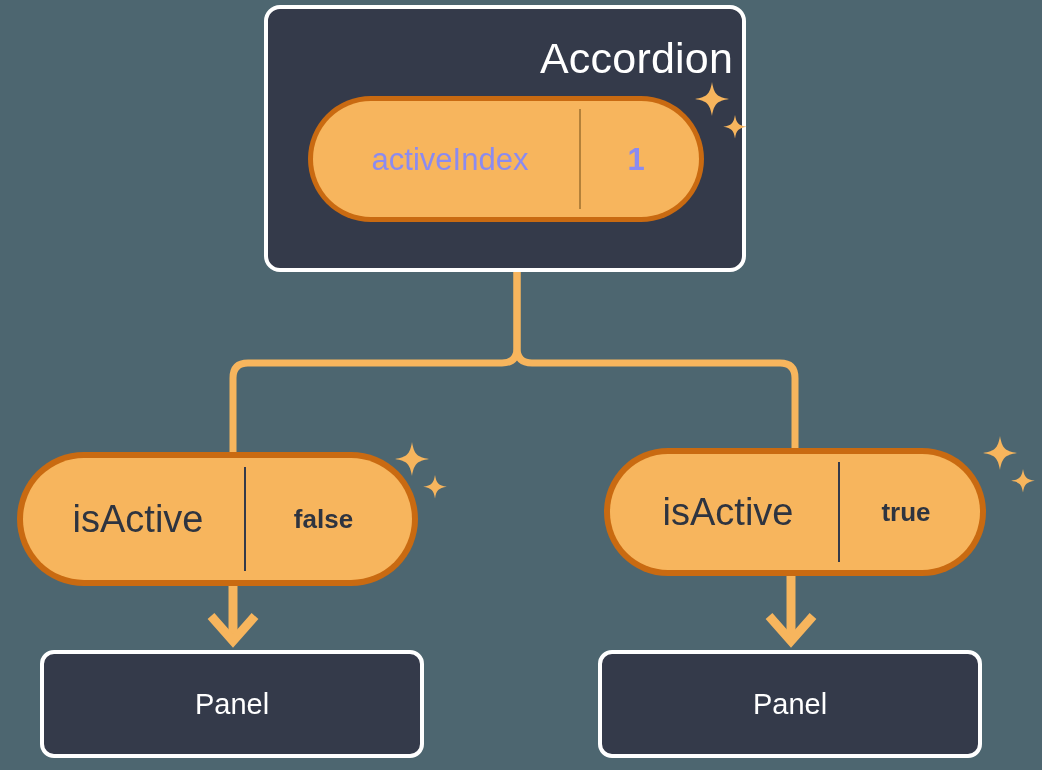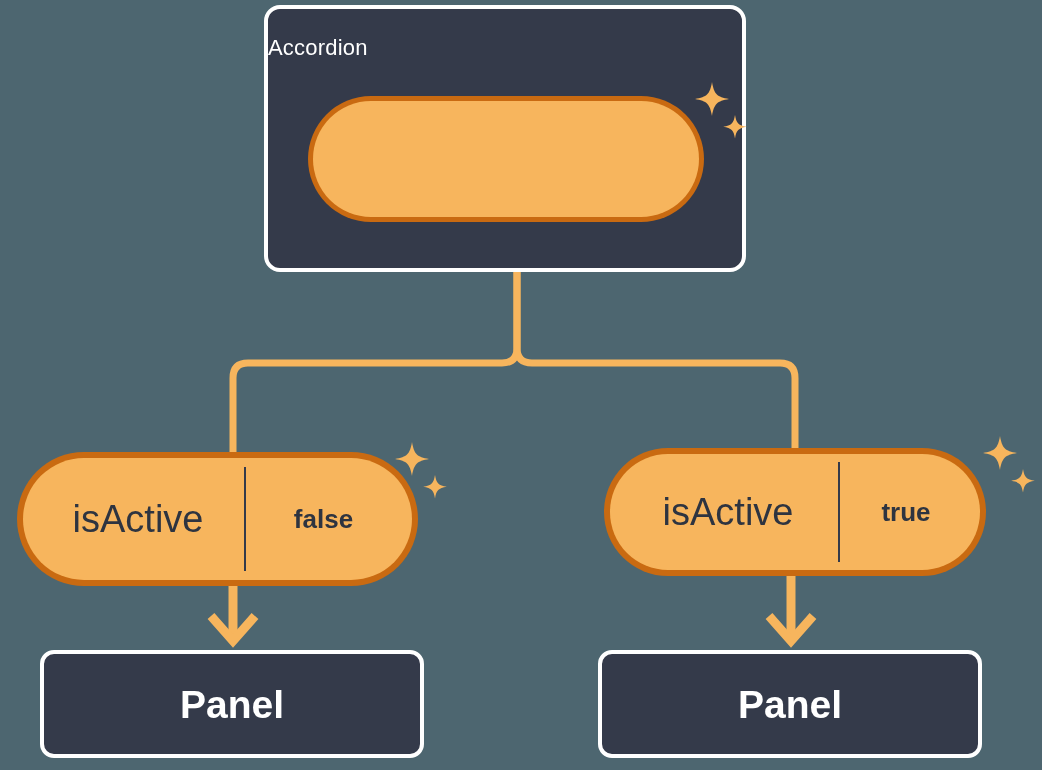--- a/index.html
+++ b/index.html
@@ -47,23 +47,23 @@
     top: 5px;
     width: 482px;
     height: 267px;
   }
 
   .component-title {
     position: absolute;
     left: 0;
     right: 9px;
     top: 28px;
-    text-align: left;
+    text-align: right;
     color: #ffffff;
-    font-size: 22px;
+    font-size: 43px;
     font-weight: 400;
     letter-spacing: 0.2px;
     line-height: 1;
   }
 
   
   .panel-box {
     position: absolute;
     background: #343a4a;
     border: 4px solid #ffffff;
@@ -72,22 +72,22 @@
     display: flex;
     align-items: center;
     justify-content: center;
   }
 
   #panel-left  { left: 40px;  top: 650px; width: 384px; height: 108px; }
   #panel-right { left: 598px; top: 650px; width: 384px; height: 108px; }
 
   .panel-label {
     color: #ffffff;
-    font-size: 39px;
-    font-weight: 700;
+    font-size: 29px;
+    font-weight: 400;
     line-height: 1;
   }
 
   
   .pill-outer {
     position: absolute;
     border-radius: 999px;
     background: #c96a11;
     z-index: 3;
   }
@@ -209,20 +209,25 @@
       <path d="M 769 616 L 791 641 L 813 616" fill="none" stroke="#f7b55d" stroke-width="9" stroke-linecap="butt" stroke-linejoin="miter"></path>
     </g>
   </svg>
 
   <div class="component-box" id="accordion-box">
     <div class="component-title">Accordion</div>
   </div>
 
   <div class="pill-outer pill-dark" id="pill-active-index"></div>
   <div class="pill-mid" id="pill-active-index-mid"></div>
+  <div class="pill-inner pill-dark" id="pill-active-index-inner">
+    <div class="pill-cell pill-key">activeIndex</div>
+    <div class="pill-divider"></div>
+    <div class="pill-cell pill-val">1</div>
+  </div>
 
   <div class="sparkle-group" id="sparkles-top">
     <svg width="64" height="68" viewBox="0 0 64 68">
       <path fill="#f7b55d" d="M22 0 C24 12 27 15 39 17 C27 19 24 22 22 34 C20 22 17 19 5 17 C17 15 20 12 22 0 Z"></path>
       <path fill="#f7b55d" d="M45 33 C46.4 41.4 48.4 43.4 56.8 44.8 C48.4 46.2 46.4 48.2 45 56.6 C43.6 48.2 41.6 46.2 33.2 44.8 C41.6 43.4 43.6 41.4 45 33 Z"></path>
     </svg>
   </div>
 
   <div class="pill-outer pill-purple" id="pill-left"></div>
   <div class="pill-mid" id="pill-left-mid"></div>

